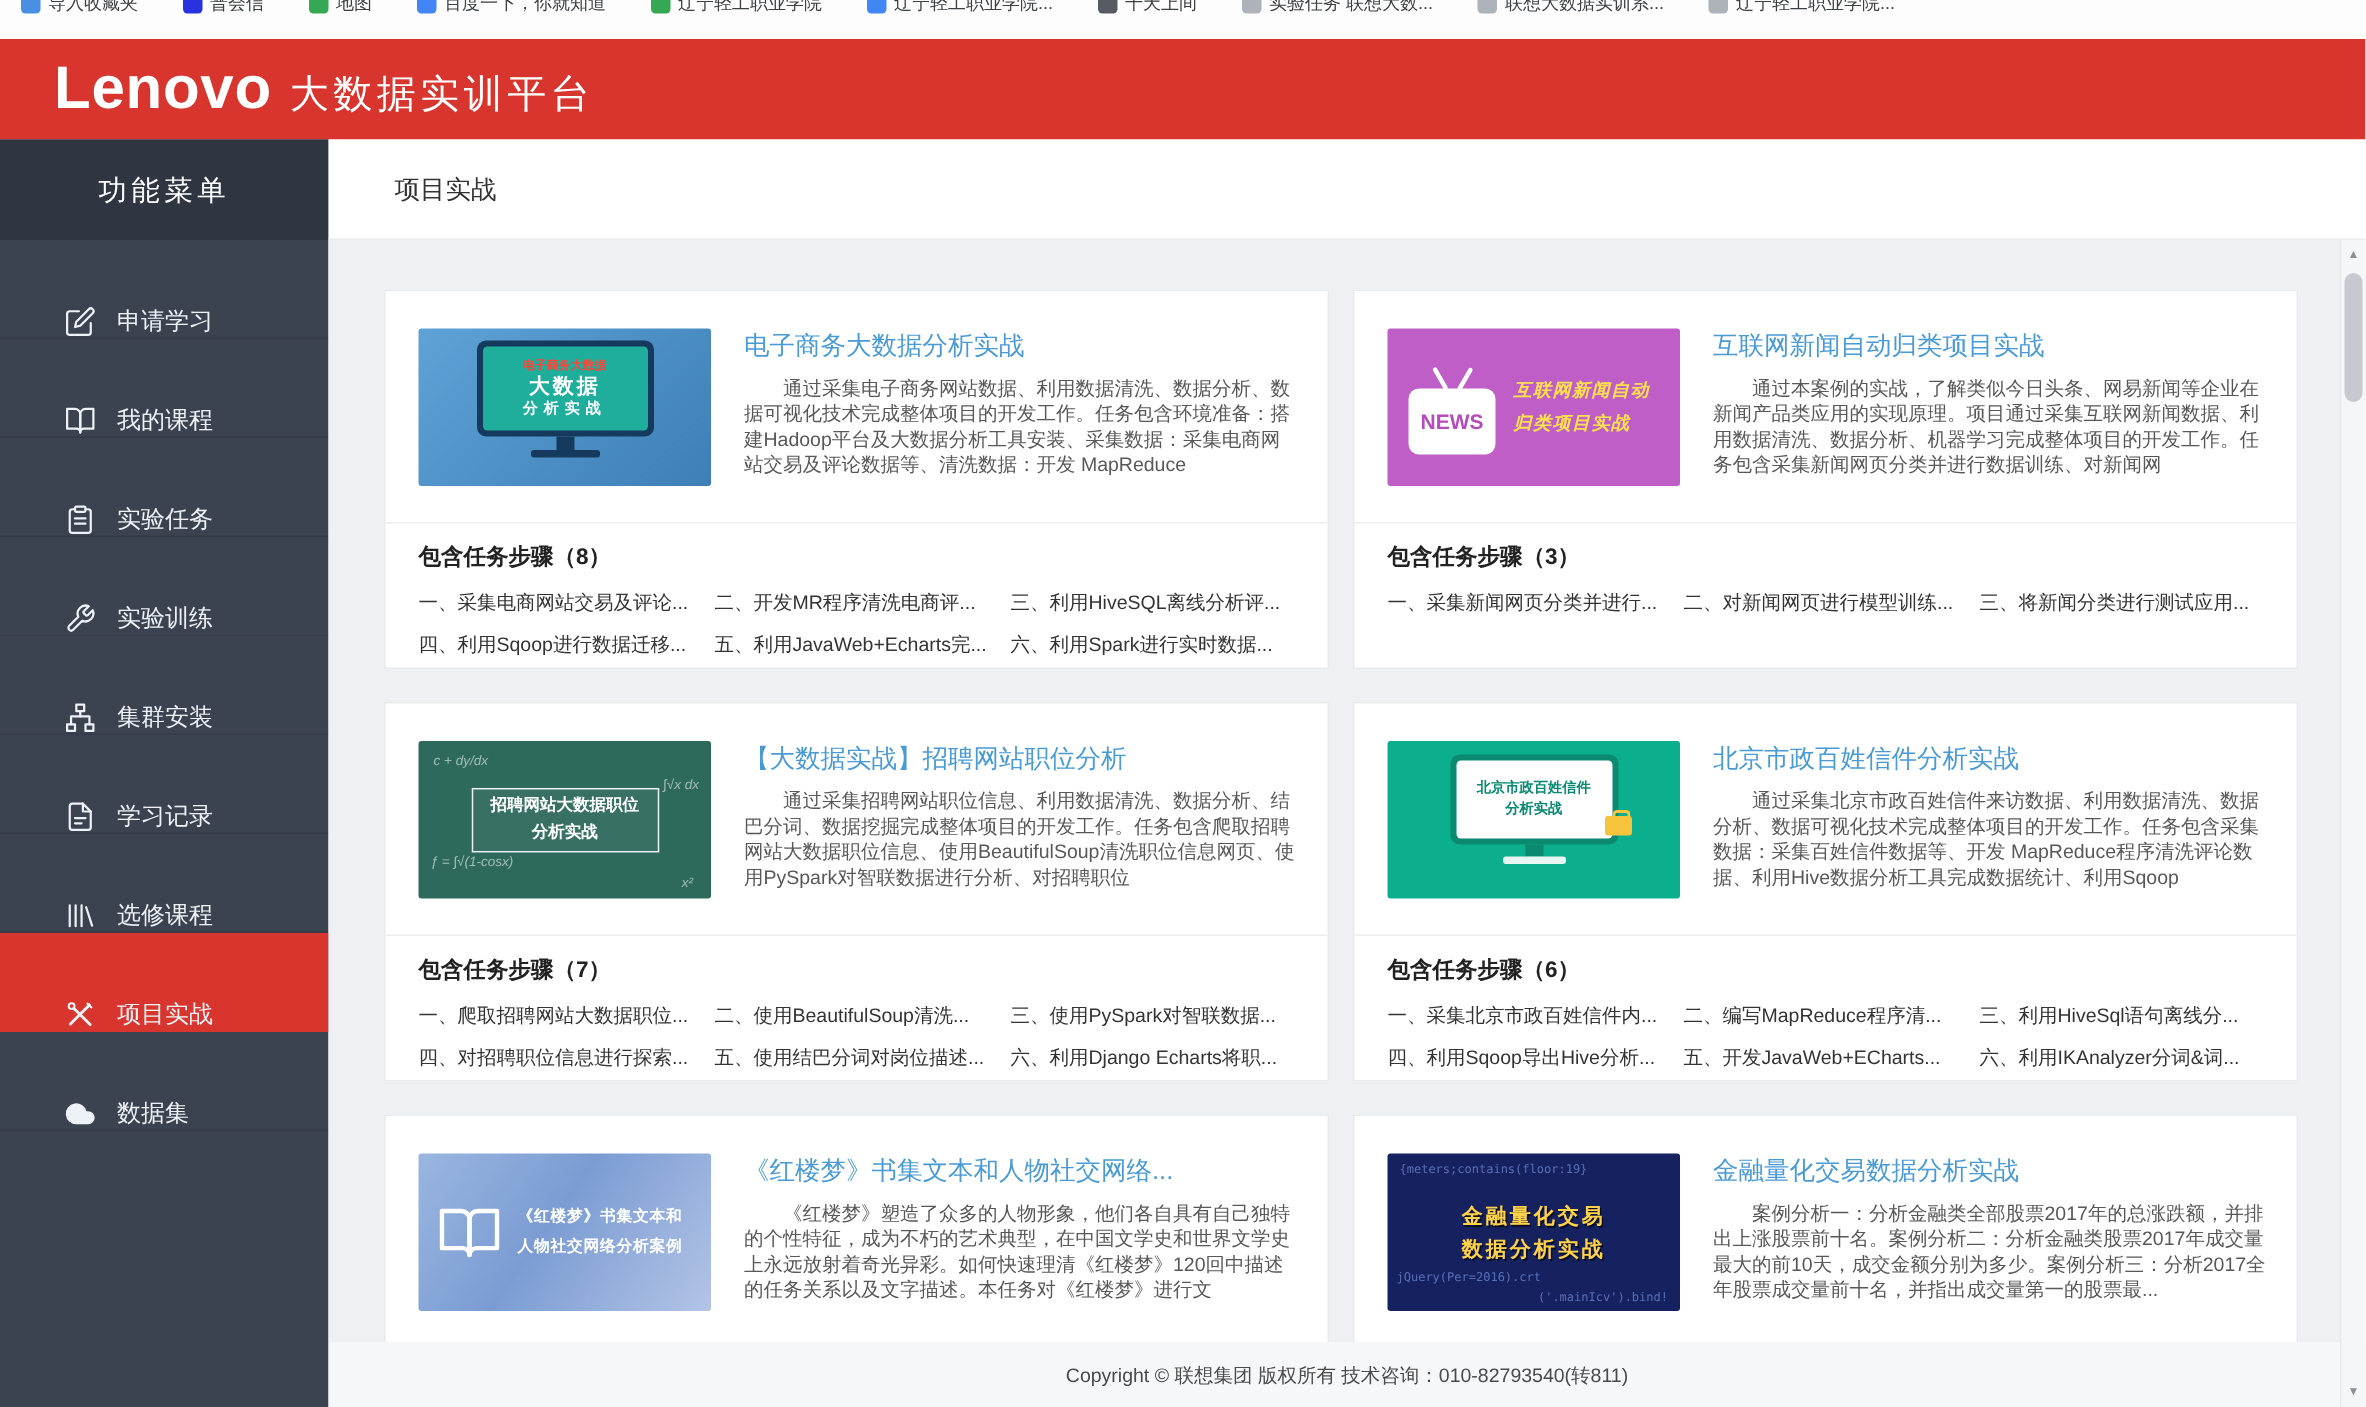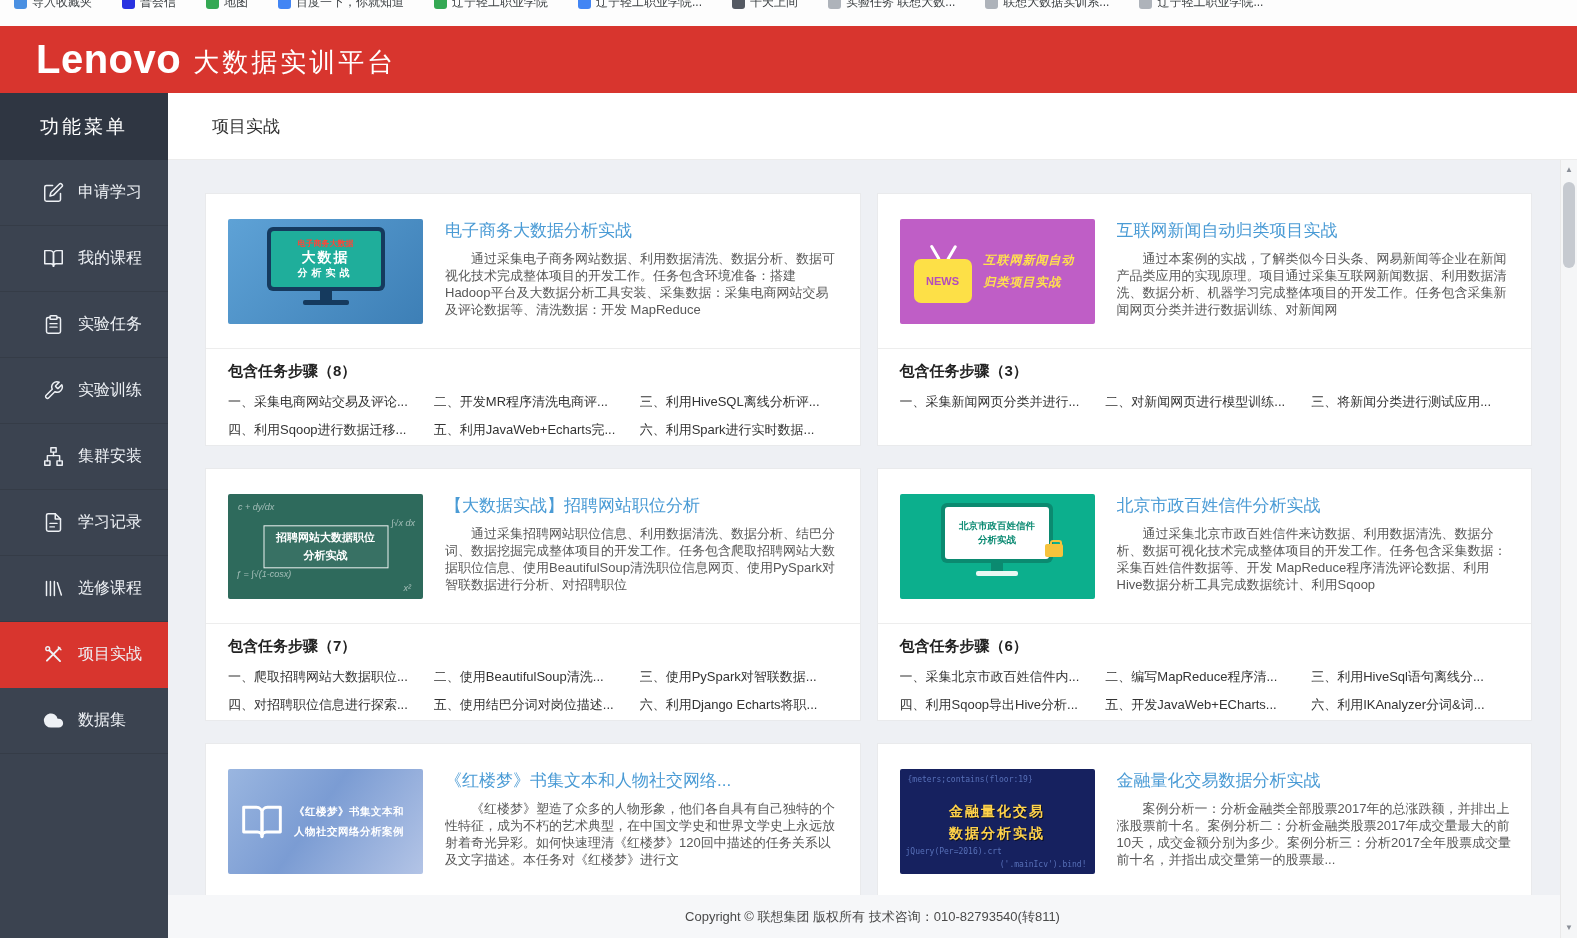--- a/index.html
+++ b/index.html
@@ -13,24 +13,24 @@
   .bm-ico { width:13px; height:13px; border-radius:3px; flex:none; }
   .bm-label { font-size:12px; color:#3c4043; white-space:nowrap; }
 
   
   .app-header { height:67px; background:var(--accent,#d8352e); display:flex; align-items:center; padding-left:36px; }
   .logo { color:#fff; font-size:40px; font-weight:bold; letter-spacing:.5px; }
   .app-title { color:#fff; font-size:26px; margin-left:12px; letter-spacing:3px; padding-top:6px; }
 
   
   .layout { display:flex; height:845px; }
-  .sidebar { width:168px; flex:none; background:var(--sidebar-bg,#3b4350); }
+  .sidebar { width:219px; flex:none; background:var(--sidebar-bg,#3b4350); }
   .sidebar-header { height:67px; background:var(--sidebar-header-bg,#2f3642); color:#fff; font-size:19px;
     display:flex; align-items:center; justify-content:center; letter-spacing:3px; }
-  .side-item { height:66px; display:flex; align-items:center; padding-left:43px; gap:14px;
+  .side-item { height:66px; display:flex; align-items:flex-end; padding-left:43px; gap:14px;
     color:#eef1f5; font-size:16px; cursor:pointer; border-bottom:1px solid rgba(0,0,0,.10); }
   .side-item.active { background:var(--accent,#d8352e); border-bottom-color:transparent; }
   .side-ico { width:21px; height:21px; flex:none; display:flex; }
   .side-ico svg { width:21px; height:21px; }
 
   .main { flex:1; display:flex; flex-direction:column; min-width:0; }
   .breadcrumb-bar { height:67px; background:#fff; display:flex; align-items:center;
     padding-left:44px; font-size:17px; color:#333; flex:none; border-bottom:1px solid #ececec; }
   .content { flex:1; background:var(--content-bg,#eef0f4); padding:33px 45px 0 37px;
     display:grid; grid-template-columns:1fr 1fr; grid-template-rows:253px 253px 253px;
@@ -72,22 +72,22 @@
   .ec-b { color:#fff; font-size:14px; font-weight:bold; letter-spacing:2px; line-height:1.25; }
   .ec-c { color:#fff; font-size:10px; font-weight:bold; letter-spacing:4px; line-height:1.25; }
   .ec-stand { position:absolute; top:72px; left:50%; transform:translateX(-50%); width:12px; height:9px; background:#153a5e; }
   .ec-base { position:absolute; top:81px; left:50%; transform:translateX(-50%); width:46px; height:5px; border-radius:2px; background:#153a5e; }
 
   .th-news { background:#bf5ec6; display:flex; align-items:center; padding-left:14px; gap:12px; }
   .tv { position:relative; width:58px; height:62px; flex:none; }
   .tv-ant { position:absolute; top:2px; width:2.5px; height:17px; background:#fff; border-radius:2px; }
   .tv-ant.a1 { left:24px; transform:rotate(-30deg); transform-origin:bottom center; }
   .tv-ant.a2 { left:32px; transform:rotate(30deg); transform-origin:bottom center; }
-  .tv-body { position:absolute; bottom:0; left:0; width:58px; height:44px; background:#fde047; border-radius:7px;
-    display:flex; align-items:center; justify-content:center; color:#b44cbb; font-weight:bold; font-size:11px; }
+  .tv-body { position:absolute; bottom:0; left:0; width:58px; height:44px; background:#ffffff; border-radius:7px;
+    display:flex; align-items:center; justify-content:center; color:#b44cbb; font-weight:bold; font-size:14px; }
   .news-txt { color:#ffe14d; font-size:12px; font-weight:bold; font-style:italic; line-height:1.8; letter-spacing:1px; }
 
   .th-job { background:#2e6a5c; }
   .chalk { position:absolute; color:rgba(255,255,255,.55); font-size:9px; font-style:italic; }
   .k1 { top:8px; left:10px; } .k2 { top:24px; right:8px; }
   .k3 { bottom:20px; left:8px; } .k4 { bottom:6px; right:12px;text-align:center; }
   .job-box { position:absolute; top:50%; left:50%; transform:translate(-50%,-50%);
     border:1px solid rgba(255,255,255,.9); background:rgba(255,255,255,.05);
     padding:2px 12px; text-align:center; color:#fff; font-size:11px; font-weight:bold; line-height:1.7; white-space:nowrap; }
 

